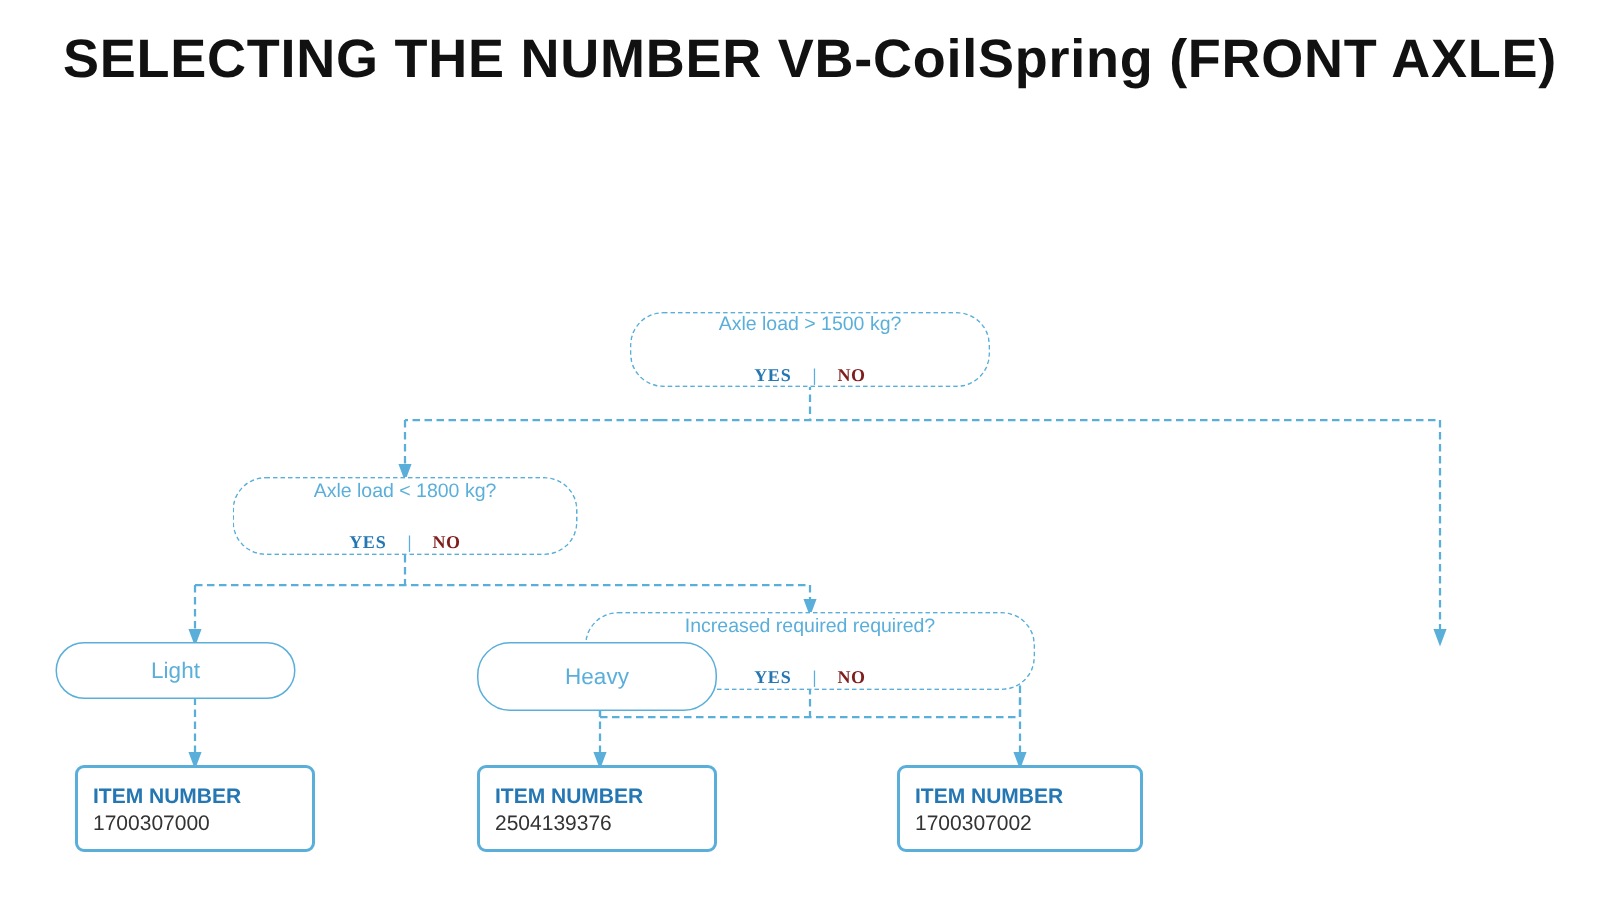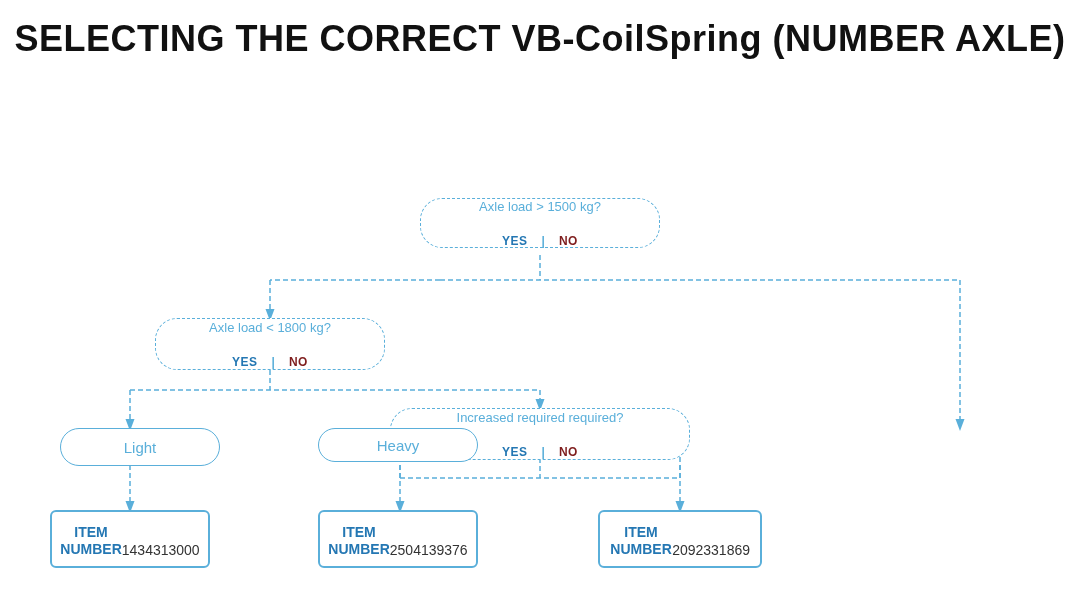--- a/index.html
+++ b/index.html
@@ -60,22 +60,22 @@
 
     
     .item-box {
       position: absolute;
       border: 2px solid #5aafda;
       border-radius: 6px;
       background: #fff;
       text-align: center;
       color: #111;
       display: flex;
-      flex-direction: row;
-      align-items: flex-end;
+      flex-direction: column;
+      align-items: flex-start;
       justify-content: center;
       padding: 8px 10px;
     }
 
     .item-box .item-label {
       font-size: 14px;
       font-weight: 900;
       color: #2477b3;
       line-height: 1.2;
     }
@@ -84,20 +84,21 @@
       font-size: 14px;
       color: #333;
       margin-top: 2px;
     }
 
     .yes-no-row {
       display: flex;
       gap: 14px;
       justify-content: center;
       margin-top: 20px;
+      font-family: Liberation Serif, serif;
     }
 
     .yes-label {
       font-size: 12px;
       font-weight: 900;
       color: #2477b3;
       letter-spacing: 0.5px;
     }
 
     .no-label {
@@ -111,21 +112,21 @@
       position: absolute;
       top: 0; left: 0;
       width: 1080px;
       height: 510px;
       pointer-events: none;
     }
   </style>
 </head>
 <body>
 
-<div class="page-title">SELECTING THE CORRECT VB-CoilSpring (NUMBER AXLE)</div>
+<div class="page-title">SELECTING THE NUMBER VB-CoilSpring (FRONT AXLE)</div>
 
 <div class="diagram-area">
 
   <svg class="connectors">
     <defs>
       <marker id="arrow" markerWidth="8" markerHeight="8" refX="6" refY="3" orient="auto">
         <path d="M0,0 L0,6 L8,3 z" fill="#5aafda"></path>
       </marker>
     </defs>
 
@@ -158,21 +159,21 @@
 
     <line x1="680" y1="408" x2="680" y2="358" stroke="#5aafda" stroke-width="1.5" stroke-dasharray="5,3" marker-end="url(#arrow)"></line>
 
     <line x1="130" y1="395" x2="130" y2="440" stroke="#5aafda" stroke-width="1.5" stroke-dasharray="5,3" marker-end="url(#arrow)"></line>
 
     <line x1="400" y1="395" x2="400" y2="440" stroke="#5aafda" stroke-width="1.5" stroke-dasharray="5,3" marker-end="url(#arrow)"></line>
 
     <line x1="680" y1="395" x2="680" y2="440" stroke="#5aafda" stroke-width="1.5" stroke-dasharray="5,3" marker-end="url(#arrow)"></line>
   </svg>
 
-  <div class="decision-box" style="left:420px; top:128px; width:240px; height:50px;text-align:center;">
+  <div class="decision-box" style="left:420px; top:138px; width:240px; height:50px;text-align:center;">
     <span>Axle load &gt; 1500 kg?</span>
     <div class="yes-no-row">
       <span class="yes-label">YES</span>
       <span style="color:#5aafda; font-size:12px; font-weight:900;">|</span>
       <span class="no-label">NO</span>
     </div>
   </div>
 
   <div class="decision-box" style="left:155px; top:248px; width:230px; height:52px;">
     <span>Axle load &lt; 1800 kg?</span>
@@ -185,38 +186,38 @@
 
   <div class="decision-box" style="left:390px; top:338px; width:300px; height:52px;">
     <span>Increased required required?</span>
     <div class="yes-no-row">
       <span class="yes-label">YES</span>
       <span style="color:#5aafda; font-size:12px; font-weight:900;">|</span>
       <span class="no-label">NO</span>
     </div>
   </div>
 
-  <div class="result-box" style="left:60px; top:358px; width:160px; height:38px;">
+  <div class="result-box" style="left:37px; top:358px; width:160px; height:38px;">
     <span>Light</span>
   </div>
 
-  <div class="result-box" style="left:318px; top:358px; width:160px; height:34px;">
+  <div class="result-box" style="left:318px; top:358px; width:160px; height:46px;">
     <span>Heavy</span>
   </div>
 
 
 
   <div class="item-box" style="left:50px; top:440px; width:160px; height:58px;">
     <span class="item-label">ITEM NUMBER</span>
-    <span class="item-number">1434313000</span>
+    <span class="item-number">1700307000</span>
   </div>
 
   <div class="item-box" style="left:318px; top:440px; width:160px; height:58px;">
     <span class="item-label">ITEM NUMBER</span>
     <span class="item-number">2504139376</span>
   </div>
 
   <div class="item-box" style="left:598px; top:440px; width:164px; height:58px;">
     <span class="item-label">ITEM NUMBER</span>
-    <span class="item-number">2092331869</span>
+    <span class="item-number">1700307002</span>
   </div>
 
 </div>
 
 </body></html>

